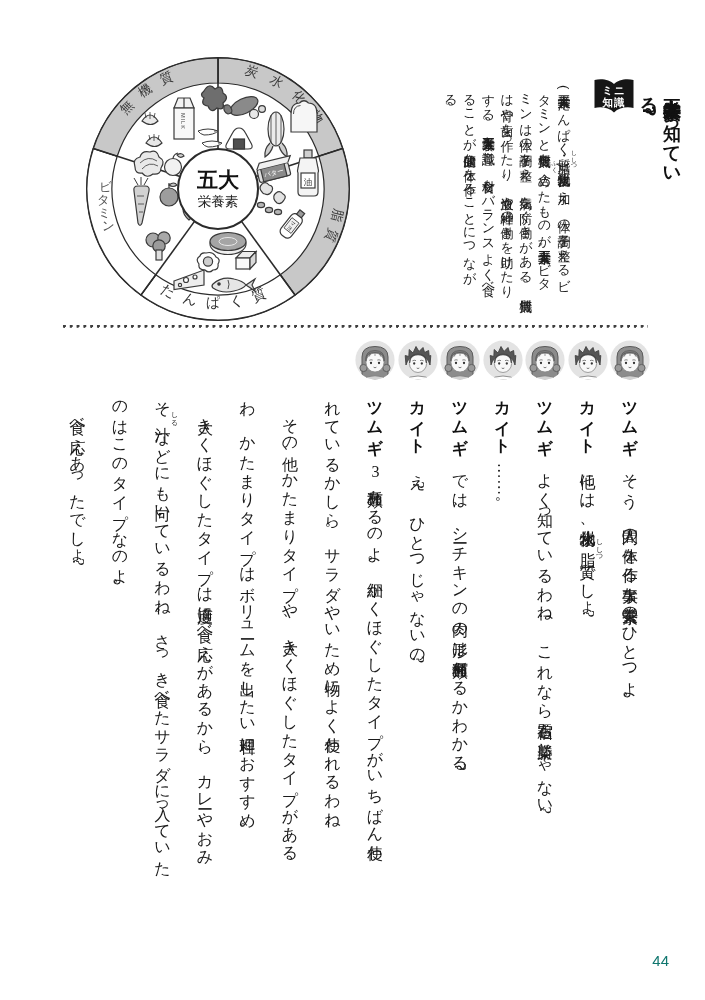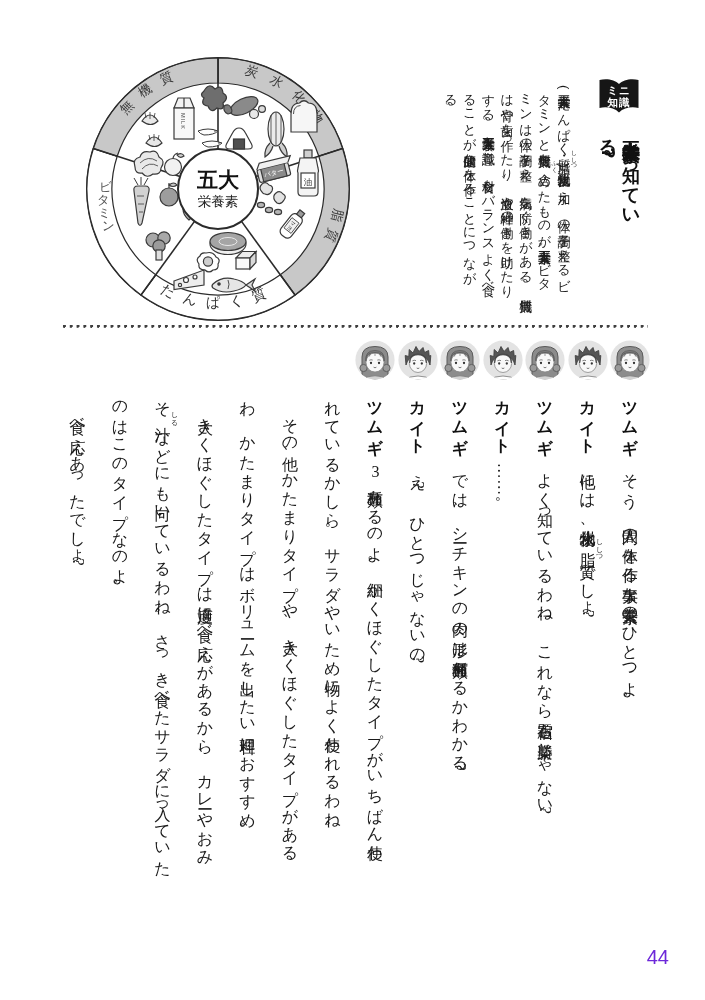--- a/index.html
+++ b/index.html
@@ -10,21 +10,21 @@
   .wheel{position:absolute;top:51px;left:78px;width:280px;height:276px;margin:0;}
   .wheel svg{display:block;}
   .wheel text{font-family:"Liberation Sans",sans-serif;}
 
   
   .mini{position:absolute;top:77px;right:58px;display:flex;align-items:flex-start;}
   .mini-body{writing-mode:vertical-rl;text-orientation:mixed;height:212px;width:188px;
     font-size:13px;line-height:18.7px;letter-spacing:0;margin:8px 14px 0 0;
     font-family:"Liberation Sans",sans-serif;color:#1c1c1c;}
   .mini-body rt{font-size:6px;letter-spacing:0;font-family:"Liberation Sans",sans-serif;}
-  .mini-head{width:56px;display:flex;flex-direction:column;align-items:center;}
+  .mini-head{width:56px;display:flex;align-items:flex-start;}
   .badge{position:relative;width:46px;height:42px;}
   .badge-label{position:absolute;top:8px;left:50%;transform:translateX(-50%);width:27px;
     color:#fff;font-weight:bold;font-size:10.5px;line-height:11.5px;text-align:center;letter-spacing:1px;}
   .mini-title{writing-mode:vertical-rl;text-orientation:mixed;height:118px;margin:7px 0 0 0;
     font-size:18px;line-height:23px;font-weight:bold;letter-spacing:1px;color:#111;}
 
   
   .divider{position:absolute;top:324px;left:62px;width:586px;height:5px;
     background:radial-gradient(circle 1.5px at 2.2px 2.2px,#3f3f3f 1.45px,transparent 1.6px);
     background-size:6.8px 5px;background-repeat:repeat-x;}
@@ -36,21 +36,21 @@
   .avatar{position:absolute;top:-50px;right:1px;width:40px;height:40px;display:block;}
   .speech{display:block;}
   .para{margin:0;line-height:42.5px;font-size:16px;letter-spacing:0.5px;
     font-family:"Liberation Serif",serif;color:#1a1a1a;}
   .para.indent{text-indent:16.5px;}
   .speaker{font-family:"Liberation Sans",sans-serif;font-weight:bold;font-size:16px;color:#111;}
   .para rt{font-size:7px;letter-spacing:0;font-family:"Liberation Sans",sans-serif;}
   .tcy{text-combine-upright:all;}
 
   
-  .page-number{position:absolute;right:36px;bottom:31px;font-size:20px;color:#6d28d9;
+  .page-number{position:absolute;right:36px;bottom:31px;font-size:15px;color:#0f766e;
     font-family:"Liberation Sans",sans-serif;}
 </style>
 </head>
 <body>
 
 <div class="page">
 
   <figure class="wheel">
     <svg width="280" height="276" viewBox="0 0 280 276">
       <defs>

